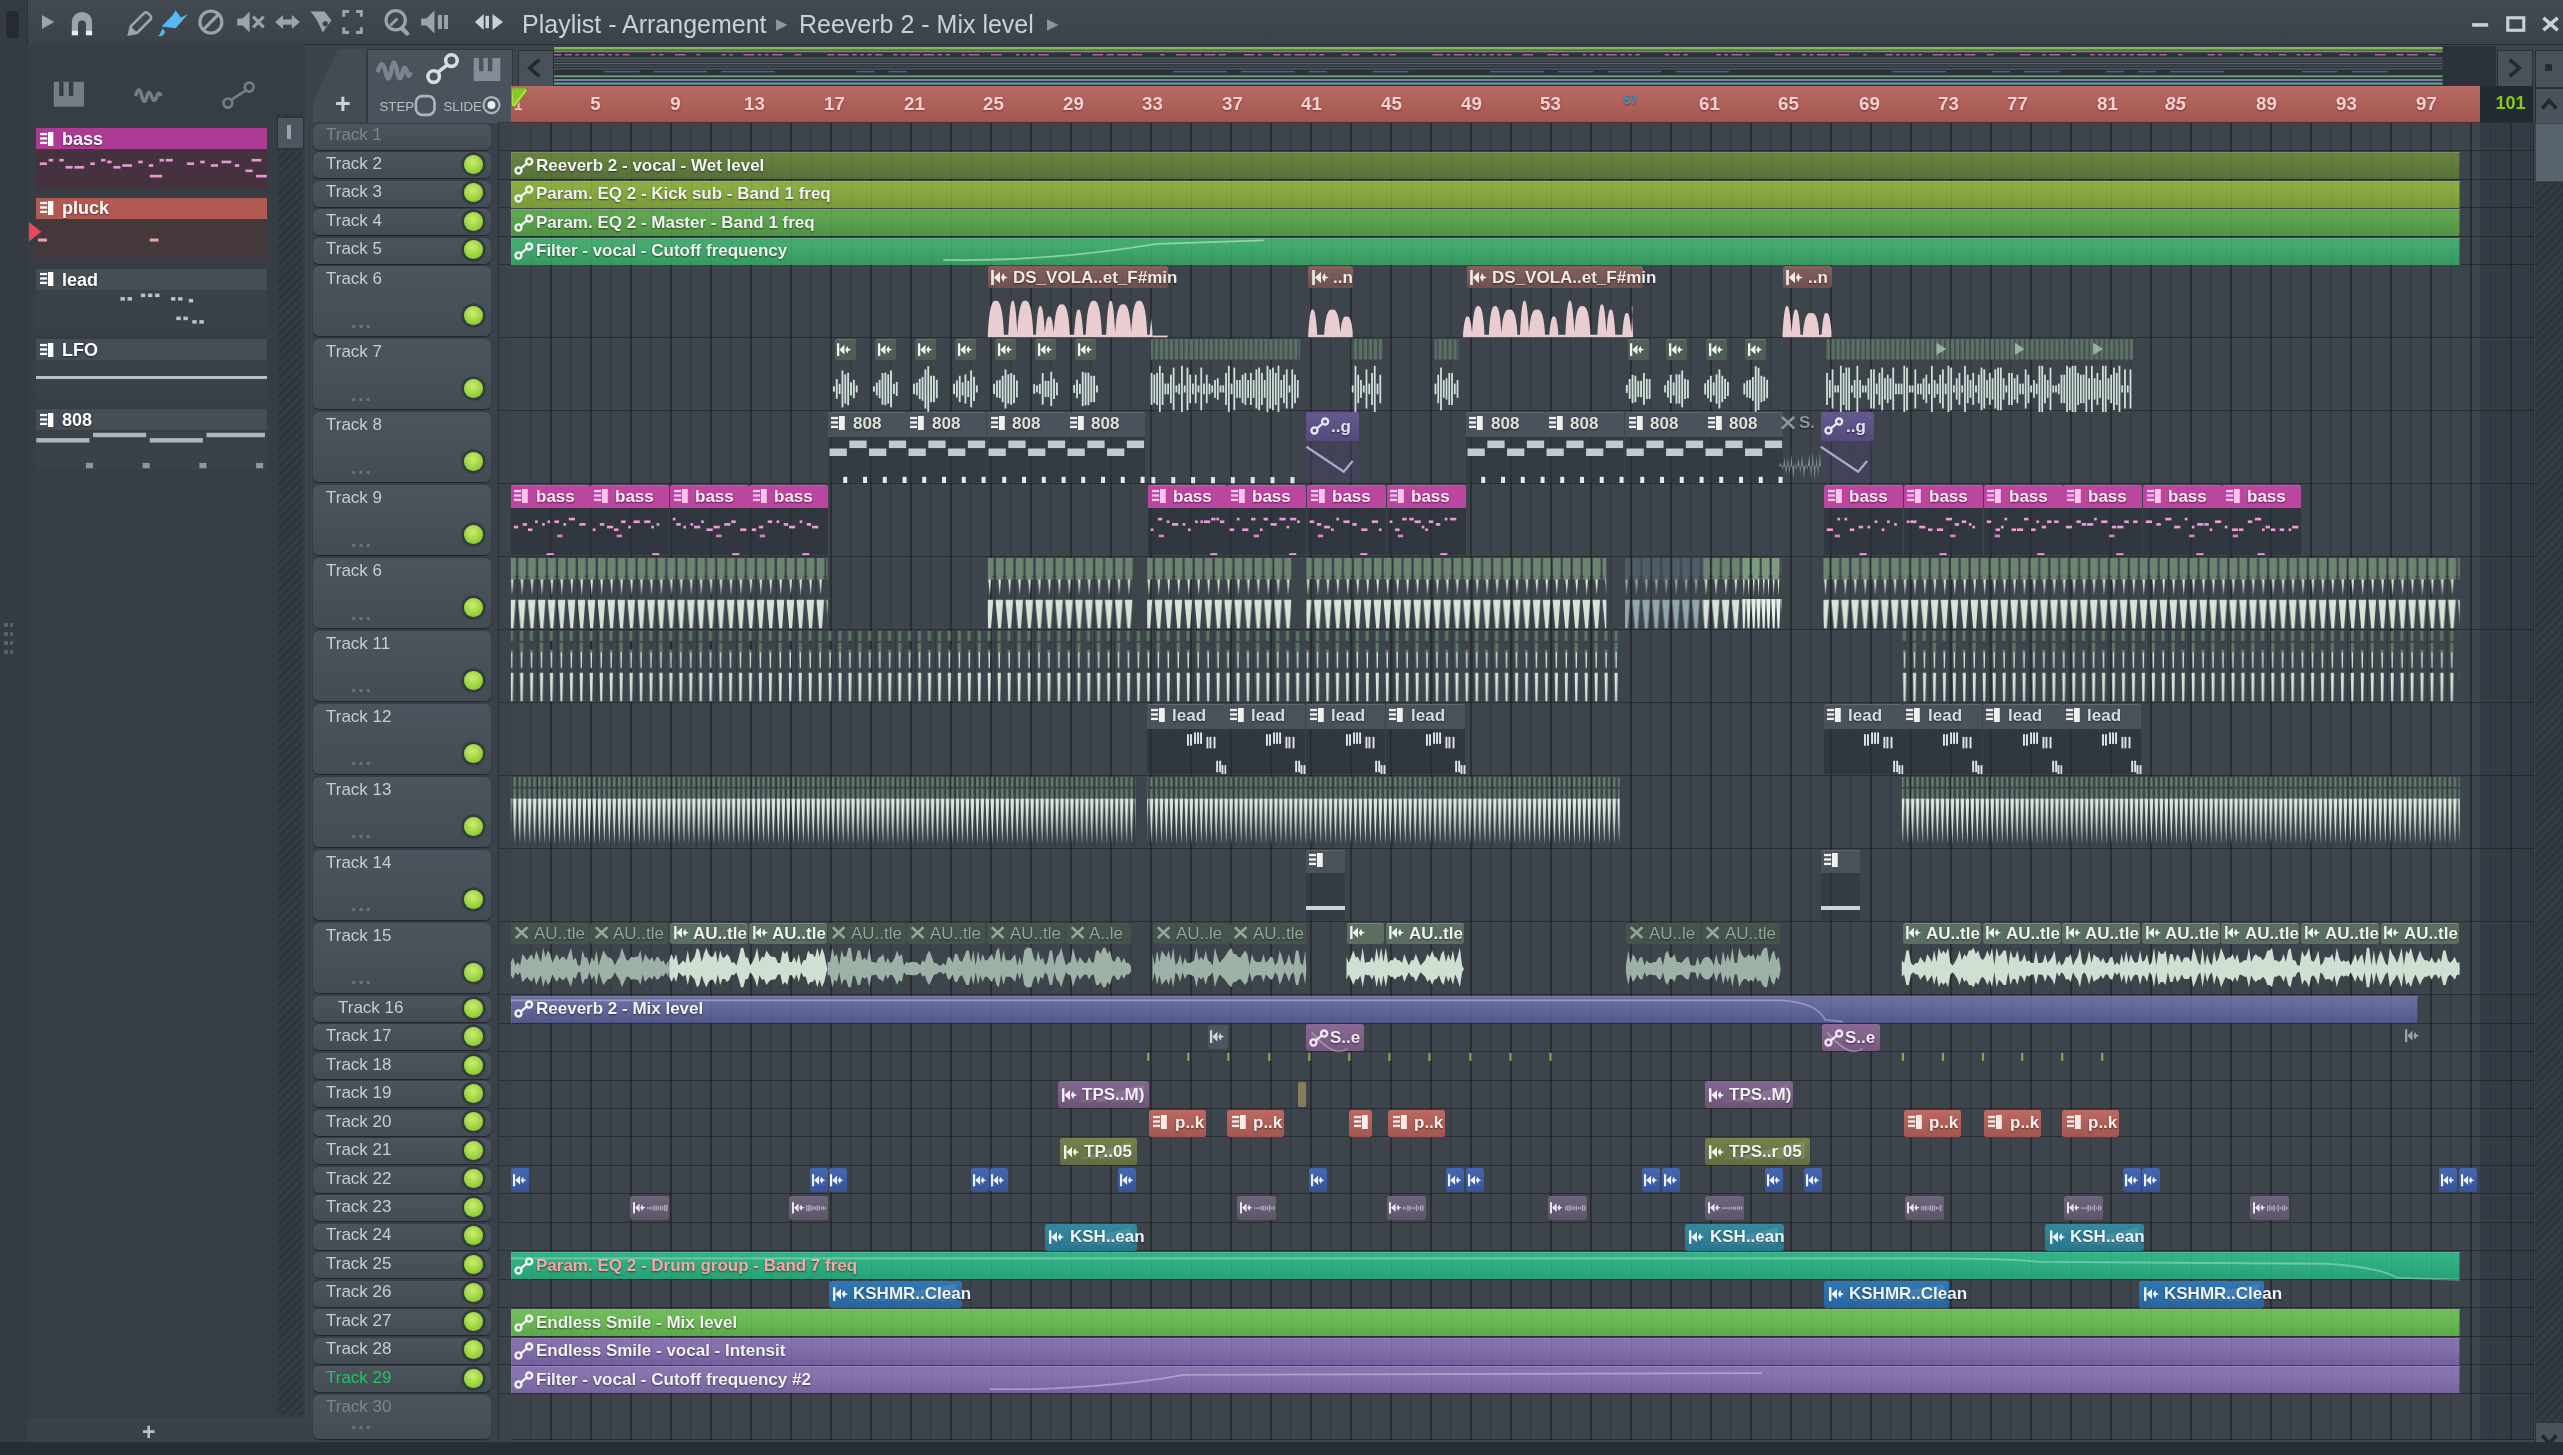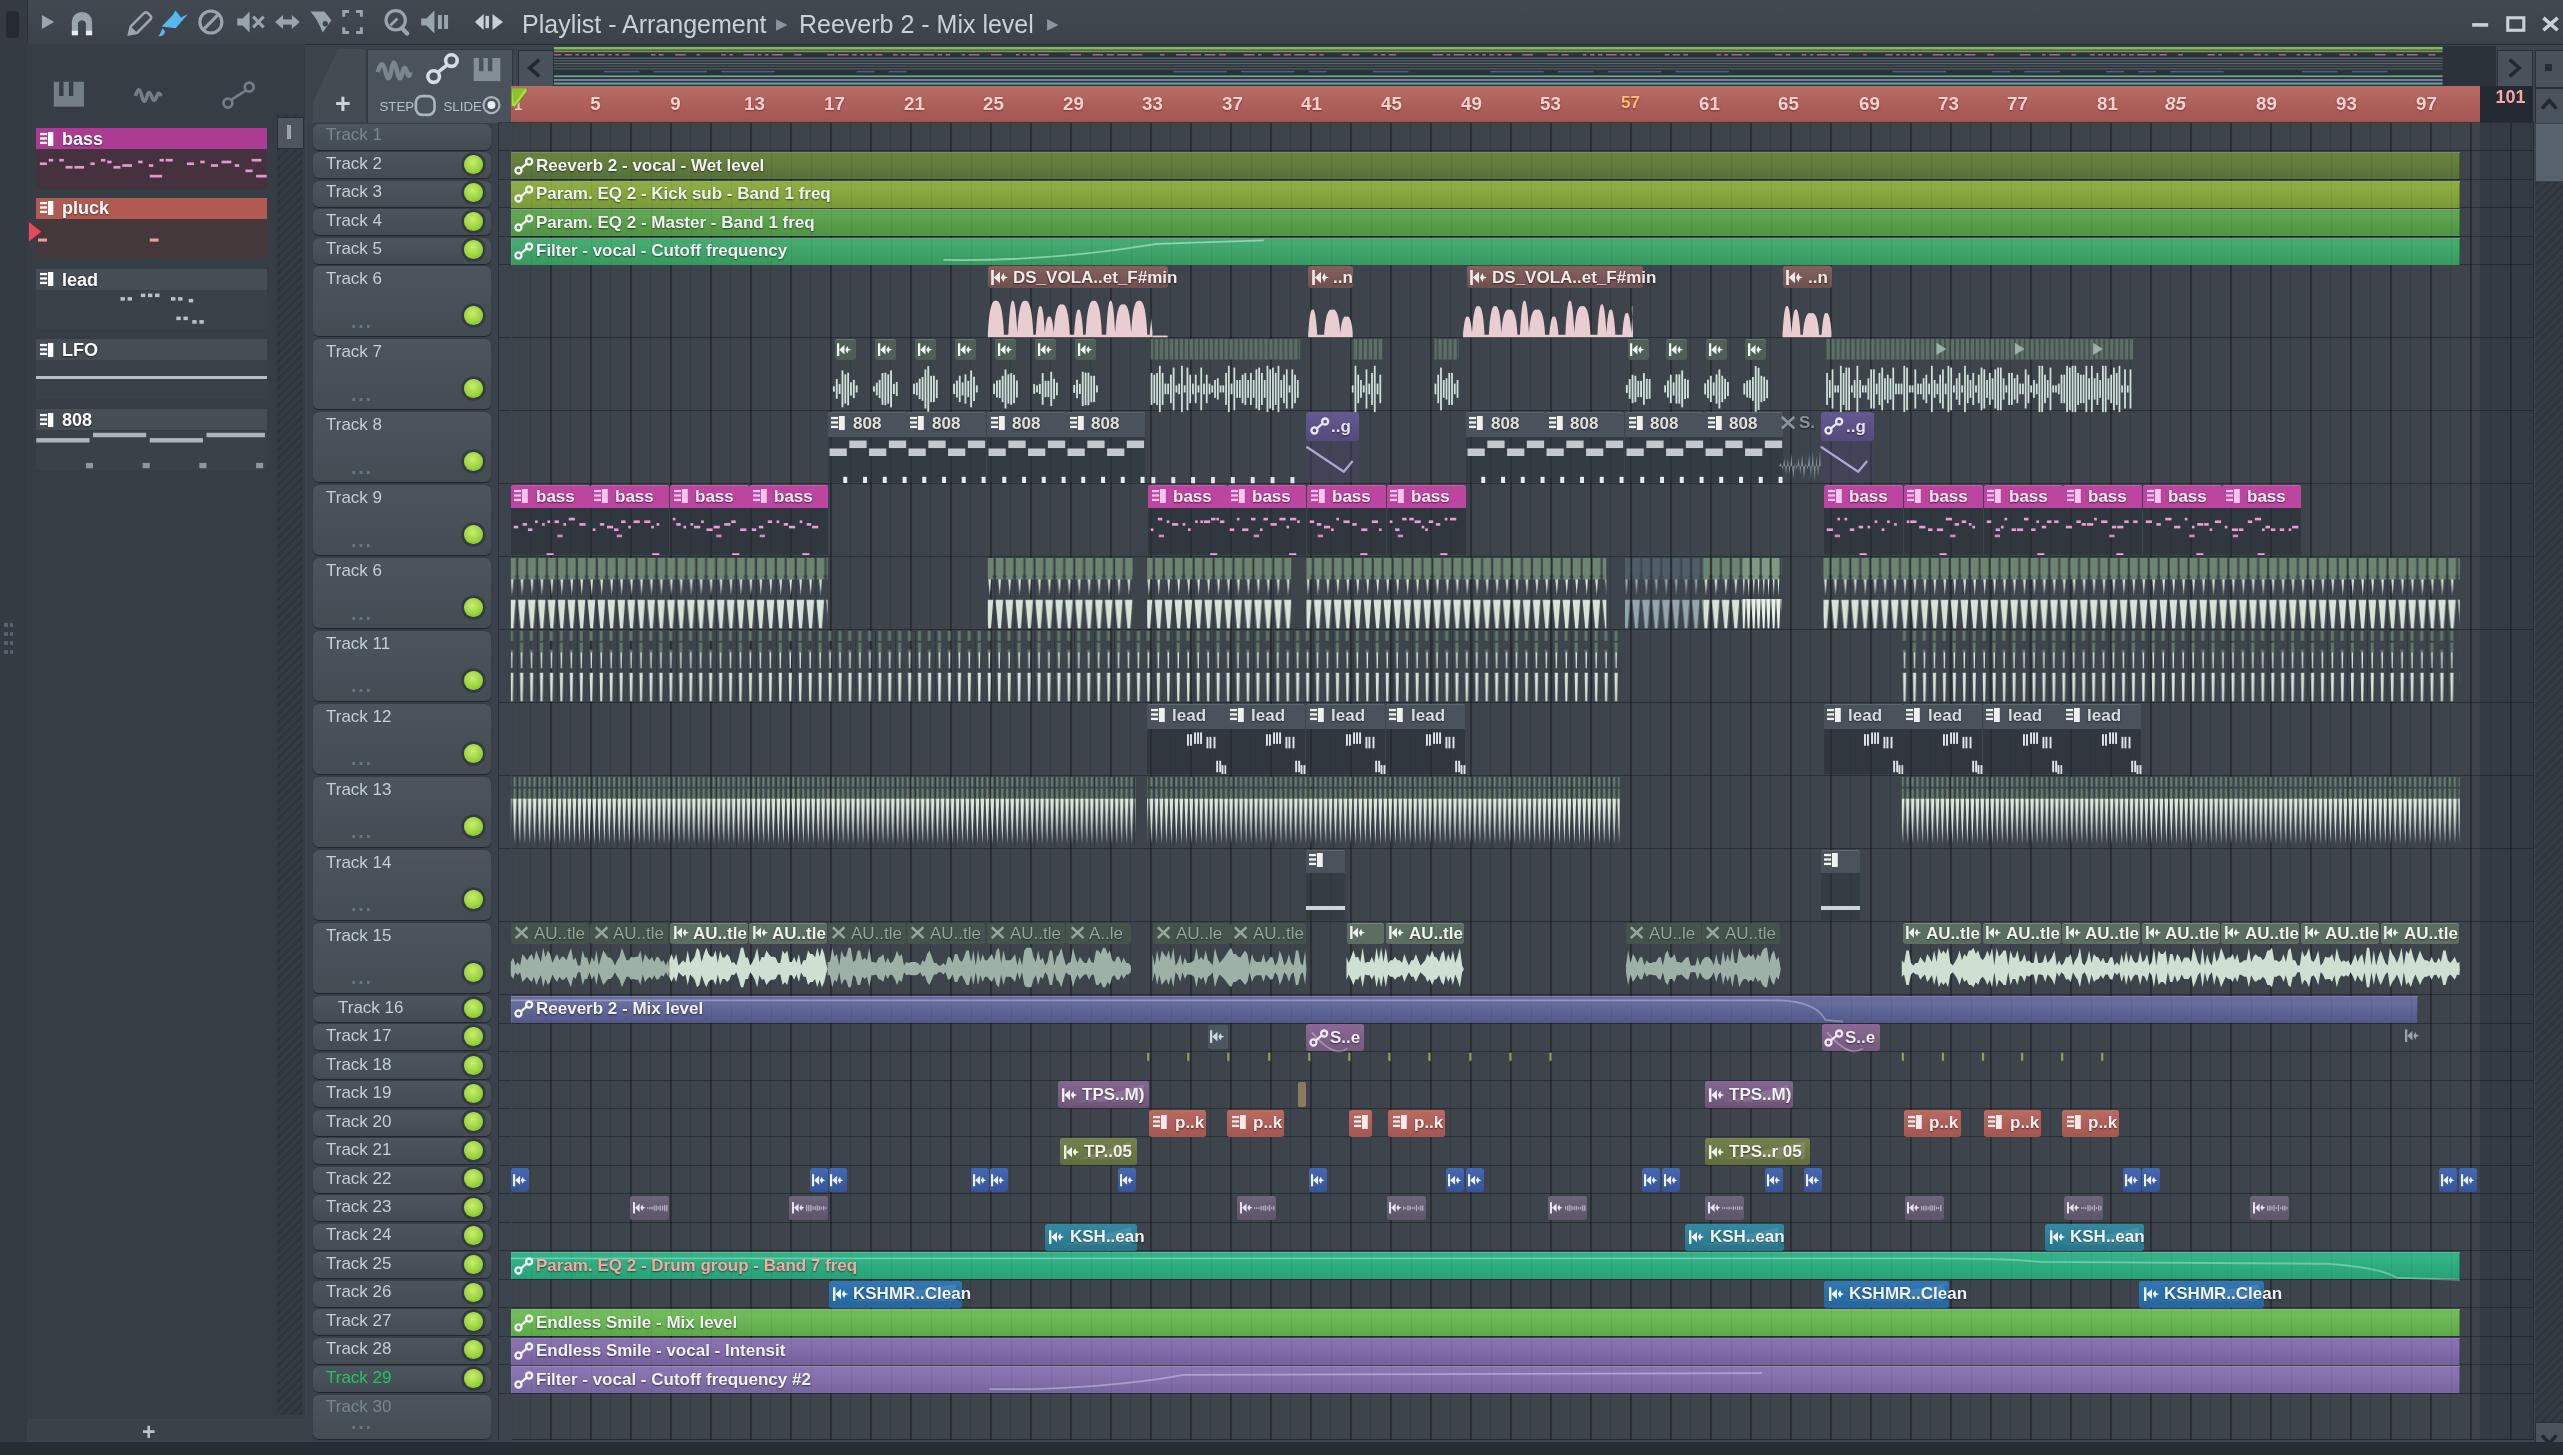--- a/index.html
+++ b/index.html
@@ -439,32 +439,32 @@
 <div class="ab" style="left:813px;top:93px;width:43px;text-align:center;font-size:18.7px;font-weight:700;color:#f3d2d0;text-shadow:0 0.9px 1.8px rgba(90,30,30,0.6);">17</div>
 <div class="ab" style="left:893px;top:93px;width:43px;text-align:center;font-size:18.7px;font-weight:700;color:#f3d2d0;text-shadow:0 0.9px 1.8px rgba(90,30,30,0.6);">21</div>
 <div class="ab" style="left:972px;top:93px;width:43px;text-align:center;font-size:18.7px;font-weight:700;color:#f3d2d0;text-shadow:0 0.9px 1.8px rgba(90,30,30,0.6);">25</div>
 <div class="ab" style="left:1052px;top:93px;width:43px;text-align:center;font-size:18.7px;font-weight:700;color:#f3d2d0;text-shadow:0 0.9px 1.8px rgba(90,30,30,0.6);">29</div>
 <div class="ab" style="left:1131px;top:93px;width:43px;text-align:center;font-size:18.7px;font-weight:700;color:#f3d2d0;text-shadow:0 0.9px 1.8px rgba(90,30,30,0.6);">33</div>
 <div class="ab" style="left:1211px;top:93px;width:43px;text-align:center;font-size:18.7px;font-weight:700;color:#f3d2d0;text-shadow:0 0.9px 1.8px rgba(90,30,30,0.6);">37</div>
 <div class="ab" style="left:1290px;top:93px;width:43px;text-align:center;font-size:18.7px;font-weight:700;color:#f3d2d0;text-shadow:0 0.9px 1.8px rgba(90,30,30,0.6);">41</div>
 <div class="ab" style="left:1370px;top:93px;width:43px;text-align:center;font-size:18.7px;font-weight:700;color:#f3d2d0;text-shadow:0 0.9px 1.8px rgba(90,30,30,0.6);">45</div>
 <div class="ab" style="left:1450px;top:93px;width:43px;text-align:center;font-size:18.7px;font-weight:700;color:#f3d2d0;text-shadow:0 0.9px 1.8px rgba(90,30,30,0.6);">49</div>
 <div class="ab" style="left:1529px;top:93px;width:43px;text-align:center;font-size:18.7px;font-weight:700;color:#f3d2d0;text-shadow:0 0.9px 1.8px rgba(90,30,30,0.6);">53</div>
-<div class="ab" style="left:1609px;top:93px;width:43px;text-align:center;font-size:17px;font-weight:700;color:#fdba74;text-shadow:0 0.9px 1.8px rgba(90,30,30,0.6);">57</div>
+<div class="ab" style="left:1609px;top:93px;width:43px;text-align:center;font-size:12px;font-weight:700;color:#0ea5e9;text-shadow:0 0.9px 1.8px rgba(90,30,30,0.6);">57</div>
 <div class="ab" style="left:1688px;top:93px;width:43px;text-align:center;font-size:18.7px;font-weight:700;color:#f3d2d0;text-shadow:0 0.9px 1.8px rgba(90,30,30,0.6);">61</div>
 <div class="ab" style="left:1767px;top:93px;width:43px;text-align:center;font-size:18.7px;font-weight:700;color:#f3d2d0;text-shadow:0 0.9px 1.8px rgba(90,30,30,0.6);">65</div>
 <div class="ab" style="left:1848px;top:93px;width:43px;text-align:center;font-size:18.7px;font-weight:700;color:#f3d2d0;text-shadow:0 0.9px 1.8px rgba(90,30,30,0.6);">69</div>
 <div class="ab" style="left:1927px;top:93px;width:43px;text-align:center;font-size:18.7px;font-weight:700;color:#f3d2d0;text-shadow:0 0.9px 1.8px rgba(90,30,30,0.6);">73</div>
 <div class="ab" style="left:2007px;top:93px;width:43px;text-align:left;font-size:18.7px;font-weight:700;color:#f3d2d0;text-shadow:0 0.9px 1.8px rgba(90,30,30,0.6);">77</div>
 <div class="ab" style="left:2086px;top:93px;width:43px;text-align:center;font-size:18.7px;font-weight:700;color:#f3d2d0;text-shadow:0 0.9px 1.8px rgba(90,30,30,0.6);">81</div>
 <div class="ab" style="left:2165px;top:93px;width:43px;font-size:18.7px;font-weight:700;color:#f3d2d0;text-shadow:0 0.9px 1.8px rgba(90,30,30,0.6);font-style:italic;">85</div>
 <div class="ab" style="left:2245px;top:93px;width:43px;text-align:center;font-size:18.7px;font-weight:700;color:#f3d2d0;text-shadow:0 0.9px 1.8px rgba(90,30,30,0.6);">89</div>
 <div class="ab" style="left:2325px;top:93px;width:43px;text-align:center;font-size:18.7px;font-weight:700;color:#f3d2d0;text-shadow:0 0.9px 1.8px rgba(90,30,30,0.6);">93</div>
 <div class="ab" style="left:2405px;top:93px;width:43px;text-align:center;font-size:18.7px;font-weight:700;color:#f3d2d0;text-shadow:0 0.9px 1.8px rgba(90,30,30,0.6);">97</div>
-<div class="ab" style="left:2489px;top:87px;width:43px;text-align:center;font-size:18px;font-weight:700;color:#fca5a5;">101</div>
+<div class="ab" style="left:2489px;top:93px;width:43px;text-align:center;font-size:18px;font-weight:700;color:#84cc16;">101</div>
 <div class="ab" style="left:514px;top:96px;font-size:15px;font-weight:700;color:#efc6bc;">1</div>
 <svg class="ab" style="left:511px;top:88px" width="18" height="23" viewBox="0 0 20 26">
     <path d="M0,0 L18,0 L18,4 L4,22 L0,20 Z" fill="#aede3e" stroke="#5a7a1e" stroke-width="1"></path>
     <path d="M1,1 L16,1 L3,18 Z" fill="#8cc22e"></path>
   </svg>
 <div class="ab" style="left:2535px;top:88px;width:28.5px;height:34px;background:#4a525b;border:0.9px solid #2a3037;"></div>
 <svg class="ab" style="left:2535px;top:88px" width="28.5" height="34" viewBox="0 0 32 38">
     <path d="M8,23 L16,14 L24,23" stroke="#23292f" stroke-width="4" fill="none"></path>
   </svg>
 <div class="ab" style="left:511px;top:123px;width:2023px;height:1317px;background:repeating-linear-gradient(90deg, rgba(0,0,0,0.28) 0 1.8px, transparent 1.8px 40px),repeating-linear-gradient(90deg, rgba(0,0,0,0.13) 0 0.9px, transparent 0.9px 20px);background-position:-0.9px 0;"></div>

